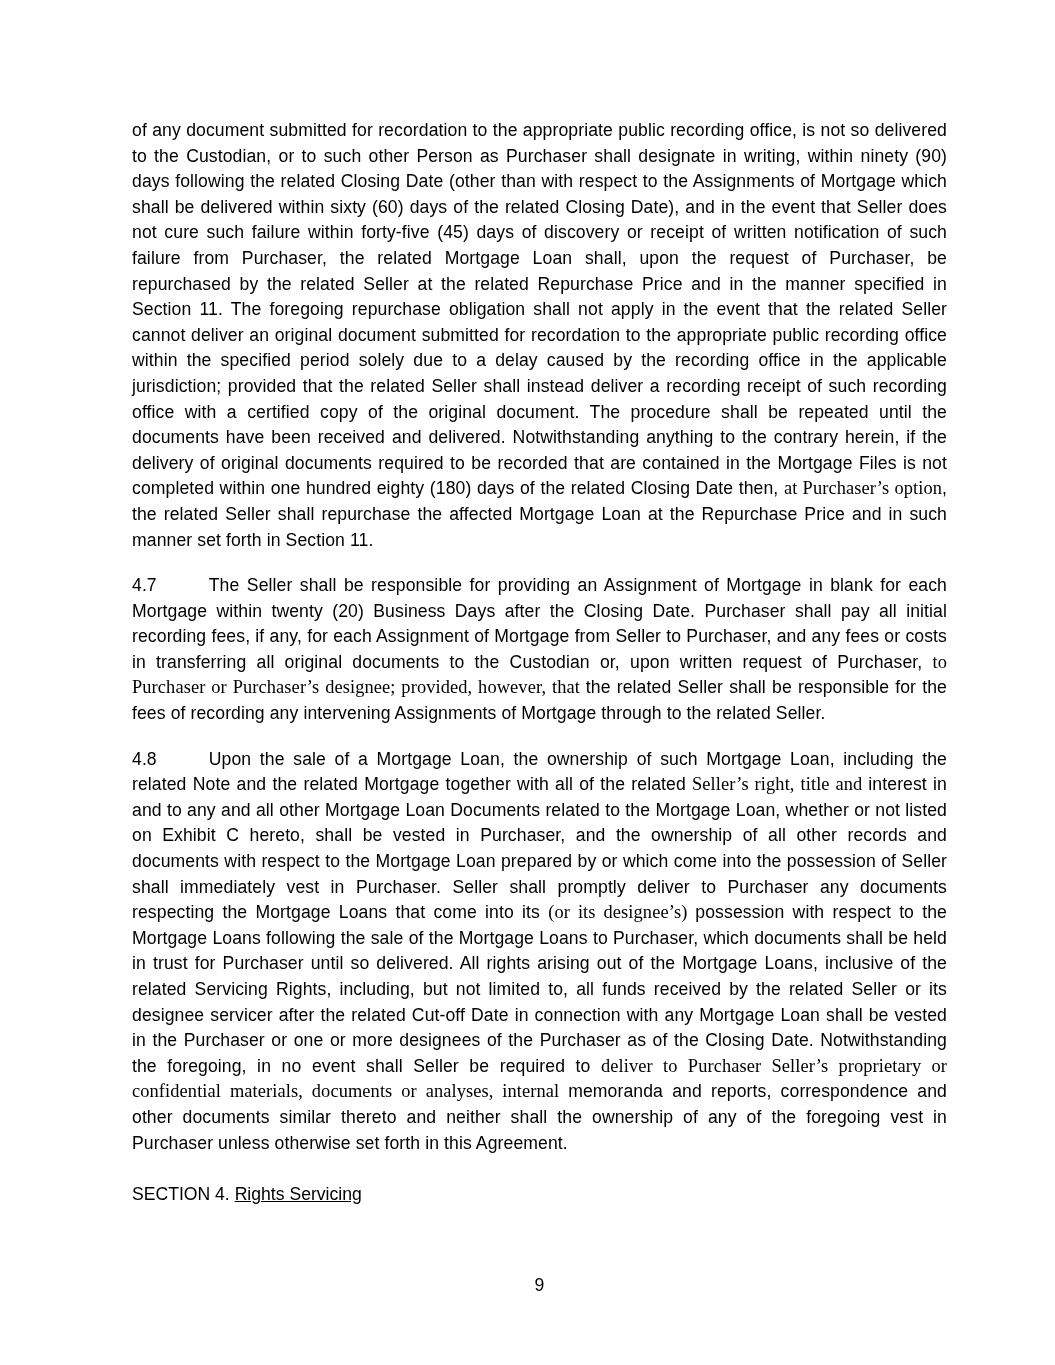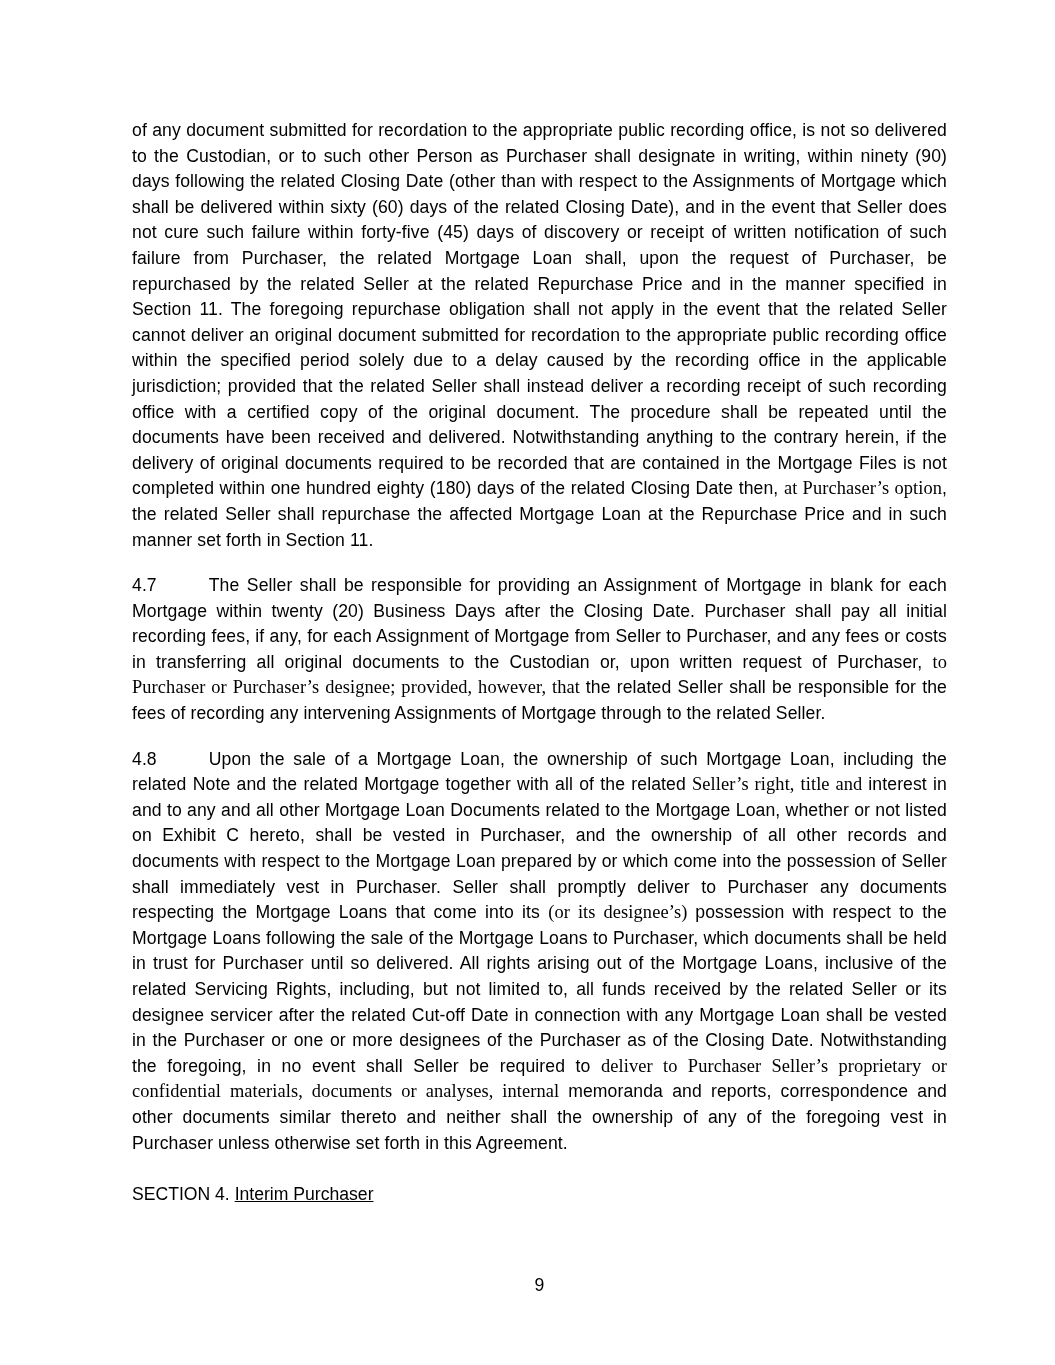--- a/index.html
+++ b/index.html
@@ -71,18 +71,18 @@
 
 <div class="page">
   <div class="content">
 
     <p class="para" id="p0"><span>of any document submitted for recordation to the appropriate public recording office, is not so delivered to the Custodian, or to such other Person as Purchaser shall designate in writing, within ninety (90) days following the related Closing Date (other than with respect to the Assignments of Mortgage which shall be delivered within sixty (60) days of the related Closing Date), and in the event that Seller does not cure such failure within forty-five (45) days of discovery or receipt of written notification of such failure from Purchaser, the related Mortgage Loan shall, upon the request of Purchaser, be repurchased by the related Seller at the related Repurchase Price and in the manner specified in Section 11.  The foregoing repurchase obligation shall not apply in the event that the related Seller cannot deliver an original document submitted for recordation to the appropriate public recording office within the specified period solely due to a delay caused by the recording office in the applicable jurisdiction; provided that the related Seller shall instead deliver a recording receipt of such recording office with a certified copy of the original document.  The procedure shall be repeated until the documents have been received and delivered.  Notwithstanding anything to the contrary herein, if the delivery of original documents required to be recorded that are contained in the Mortgage Files is not completed within one hundred eighty (180) days of the related Closing Date then, </span><span class="serif">at Purchaser’s option</span><span>, the related Seller shall repurchase the affected Mortgage Loan at the Repurchase Price and in such manner set forth in Section 11.</span></p>
 
     <p class="para" id="p1"><span>4.7</span><span class="indent"></span><span>The Seller shall be responsible for providing an Assignment of Mortgage in blank for each Mortgage within twenty (20) Business Days after the Closing Date.  Purchaser shall pay all initial recording fees, if any, for each Assignment of Mortgage from Seller to Purchaser, and any fees or costs in transferring all original documents to the Custodian or, upon written request of Purchaser, </span><span class="serif">to Purchaser or Purchaser’s designee; provided, however, that </span><span>the related Seller shall be responsible for the fees of recording any intervening Assignments of Mortgage through to the related Seller.</span></p>
 
     <p class="para" id="p2"><span>4.8</span><span class="indent"></span><span>Upon the sale of a Mortgage Loan, the ownership of such Mortgage Loan, including the related Note and the related Mortgage together with all of the related </span><span class="serif">Seller’s right, title and </span><span>interest in and to any and all other Mortgage Loan Documents related to the Mortgage Loan, whether or not listed on Exhibit C hereto, shall be vested in Purchaser, and the ownership of all other records and documents with respect to the Mortgage Loan prepared by or which come into the possession of Seller shall immediately vest in Purchaser.  Seller shall promptly deliver to Purchaser any documents respecting the Mortgage Loans that come into its </span><span class="serif">(or its designee’s) </span><span>possession with respect to the Mortgage Loans following the sale of the Mortgage Loans to Purchaser, which documents shall be held in trust for Purchaser until so delivered.  All rights arising out of the Mortgage Loans, inclusive of the related Servicing Rights, including, but not limited to, all funds received by the related Seller or its designee servicer after the related Cut-off Date in connection with any Mortgage Loan shall be vested in the Purchaser or one or more designees of the Purchaser as of the Closing Date.  Notwithstanding the foregoing, in no event shall Seller be required to </span><span class="serif">deliver to Purchaser Seller’s proprietary or confidential materials, documents or analyses, internal </span><span>memoranda and reports, correspondence and other documents similar thereto and neither shall the ownership of any of the foregoing vest in Purchaser unless otherwise set forth in this Agreement.</span></p>
 
-    <p class="section-head"><span>SECTION 4.</span> <span class="u">Interim Purchaser</span></p>
+    <p class="section-head"><span>SECTION 4.</span> <span class="u">Rights Servicing</span></p>
 
   </div>
 
   <div class="page-number">9</div>
 </div>
 
 </body></html>

